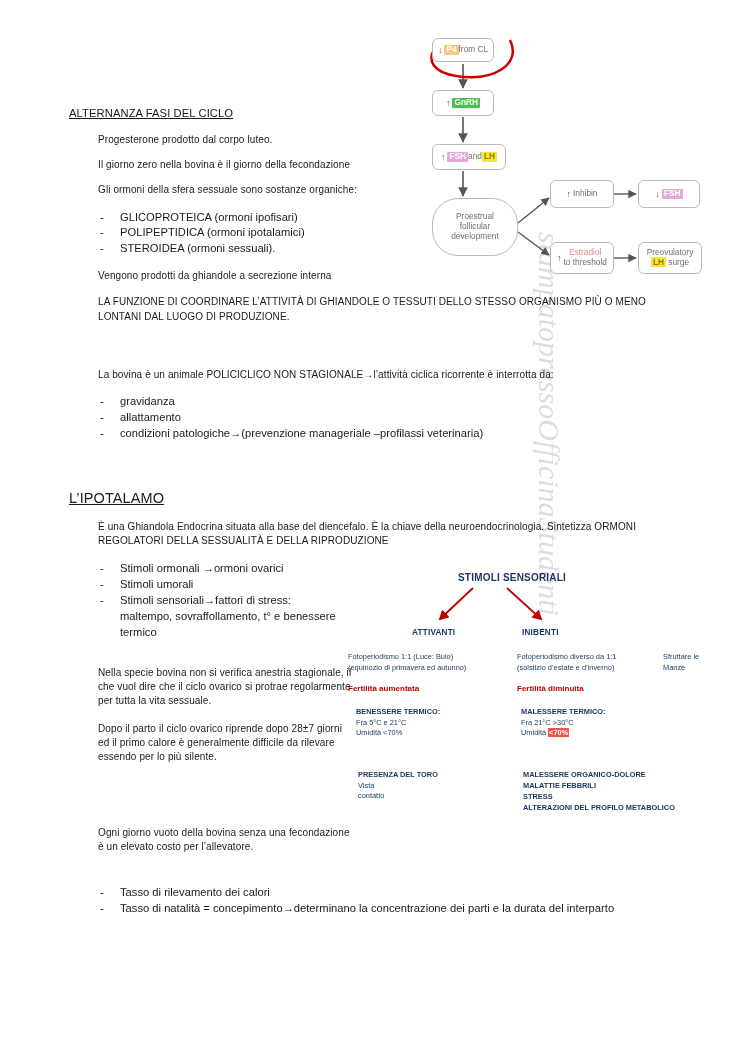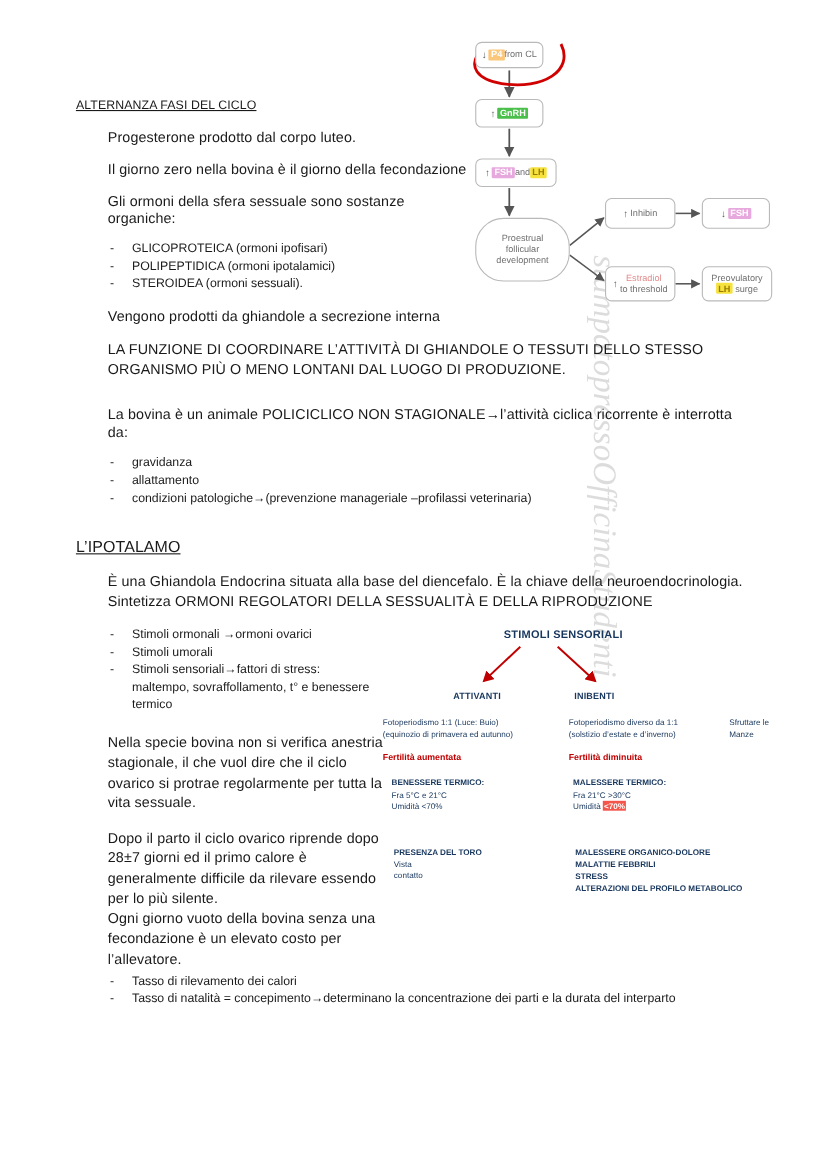--- a/index.html
+++ b/index.html
@@ -2,22 +2,22 @@
 <html><head>
 <meta charset="utf-8">
 <style>
   html,body{margin:0;padding:0;background:#fff;}
   body{width:744px;height:1052px;position:relative;overflow:hidden;
        font-family:"Liberation Sans",sans-serif;color:#1a1a1a;}
   .page{position:absolute;inset:0;}
 
   
   .col{position:absolute;left:69px;width:612px;}
-  p.body{font-size:13px;line-height:1.22;margin:0 0 13px 0;letter-spacing:.1px;padding-left:29px;}
-  .heading{font-size:11.2px;text-decoration:underline;margin:0 0 15px 0;letter-spacing:.1px;}
+  p.body{font-size:10px;line-height:1.22;margin:0 0 13px 0;letter-spacing:.1px;padding-left:29px;}
+  .heading{font-size:11.2px;text-decoration:underline;margin:17px 0 15px 0;letter-spacing:.1px;}
   .heading.big{font-size:14.5px;margin:0 0 14px 0;}
   ul.dash{list-style:none;margin:0 0 13px 0;padding:0;}
   ul.dash li{font-size:11.2px;line-height:1.42;padding-left:51px;position:relative;}
   ul.dash li::before{content:"-";position:absolute;left:31px;top:0;}
   ul.dash li .cont{display:block;padding-left:0;}
   .narrow{width:285px;}
 
   
   #flow{position:absolute;left:418px;top:26px;width:300px;height:250px;}
   #flow .bx{position:absolute;border:1px solid #b9b9b9;border-radius:6px;background:#fff;

